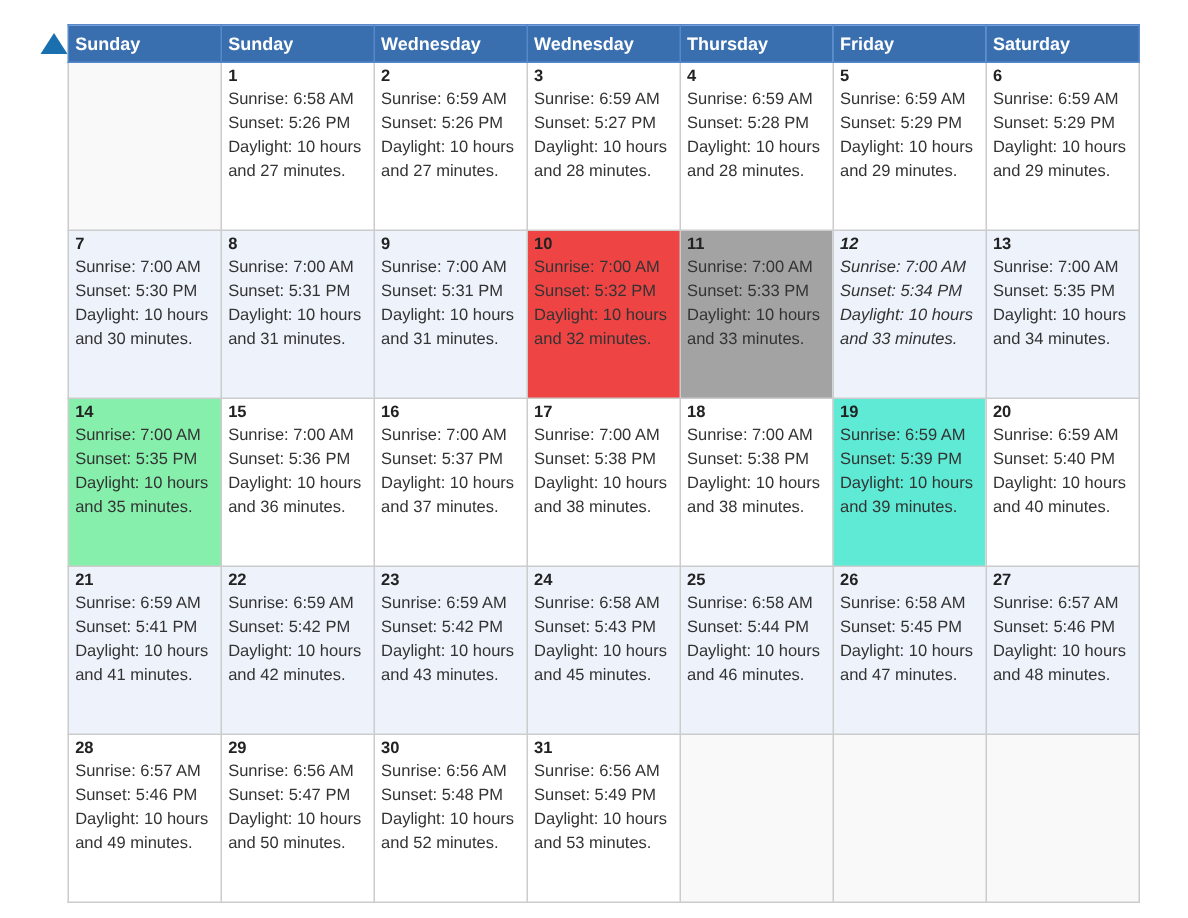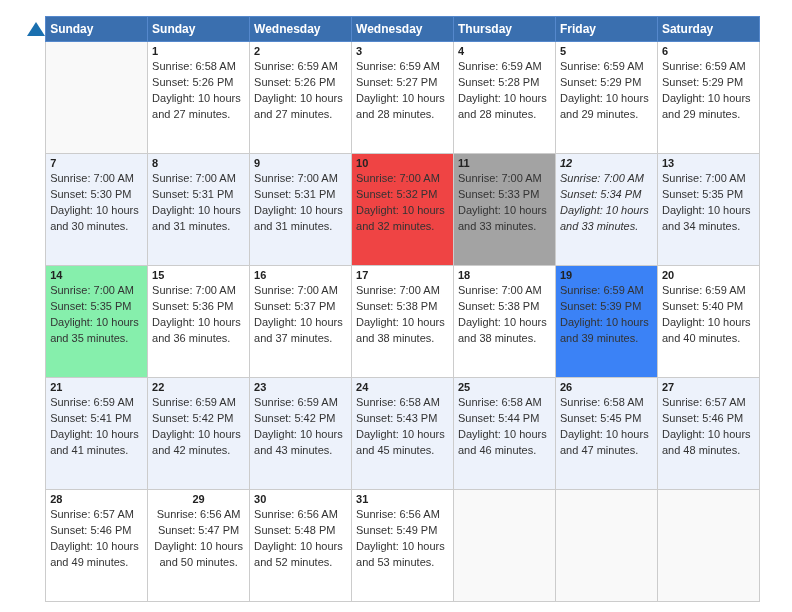--- a/index.html
+++ b/index.html
@@ -259,21 +259,21 @@
 Daylight: 10 hours
 and 38 minutes.</div>
           </td>
           <td style="background: rgb(255, 255, 255);">
             <span class="day-number">18</span>
             <div class="day-info" style="white-space: pre-line;">Sunrise: 7:00 AM
 Sunset: 5:38 PM
 Daylight: 10 hours
 and 38 minutes.</div>
           </td>
-          <td style="background: #3b82f6;">
+          <td style="background: #5eead4;">
             <span class="day-number">19</span>
             <div class="day-info" style="white-space: pre-line;">Sunrise: 6:59 AM
 Sunset: 5:39 PM
 Daylight: 10 hours
 and 39 minutes.</div>
           </td>
           <td style="background: rgb(255, 255, 255);">
             <span class="day-number">20</span>
             <div class="day-info" style="white-space: pre-line;">Sunrise: 6:59 AM
 Sunset: 5:40 PM
@@ -333,21 +333,21 @@
           </td>
         </tr>
         <tr>
           <td style="background: rgb(255, 255, 255);">
             <span class="day-number">28</span>
             <div class="day-info" style="white-space: pre-line;">Sunrise: 6:57 AM
 Sunset: 5:46 PM
 Daylight: 10 hours
 and 49 minutes.</div>
           </td>
-          <td style="background: rgb(255, 255, 255); text-align: center;">
+          <td style="background: rgb(255, 255, 255);">
             <span class="day-number">29</span>
             <div class="day-info" style="white-space: pre-line;">Sunrise: 6:56 AM
 Sunset: 5:47 PM
 Daylight: 10 hours
 and 50 minutes.</div>
           </td>
           <td style="background: rgb(255, 255, 255);">
             <span class="day-number">30</span>
             <div class="day-info" style="white-space: pre-line;">Sunrise: 6:56 AM
 Sunset: 5:48 PM

